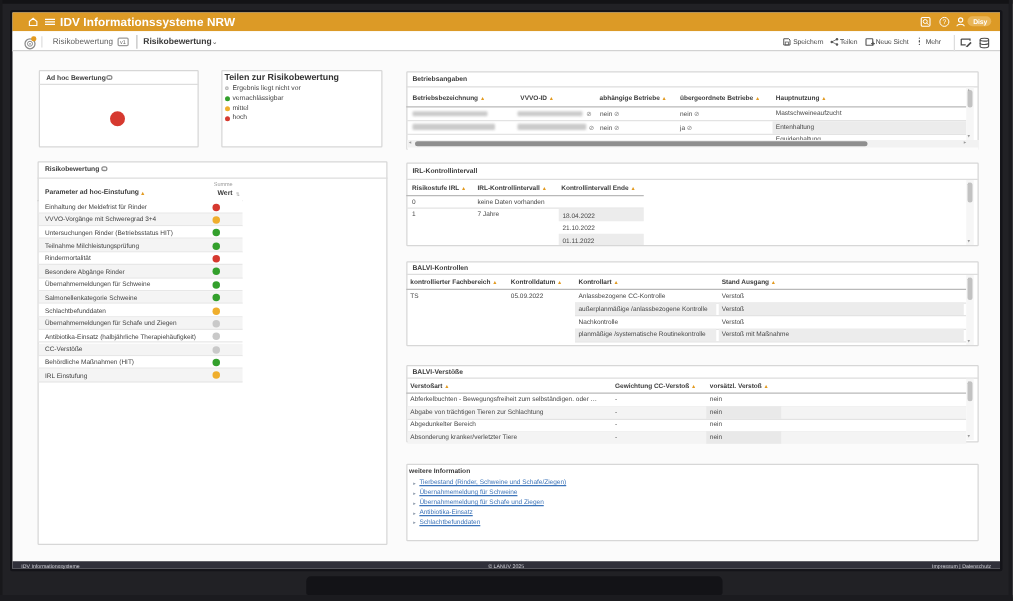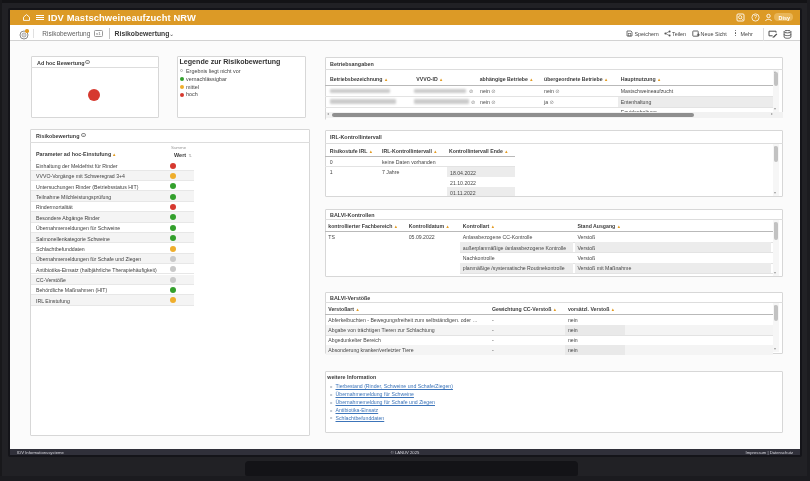--- a/index.html
+++ b/index.html
@@ -22,21 +22,21 @@
 <div class="abs" style="left:0;top:476px;width:810px;height:5px;background:#1b1b1f;"></div>
 <div class="abs" style="left:8px;top:8px;width:794px;height:448.5px;border:2px solid #141419;border-radius:2px;"></div>
 <div class="abs" style="left:10px;top:9.5px;width:790px;height:445px;background:#fbfbfb;"></div>
 <div class="abs" style="left:10px;top:9.5px;width:790px;height:15.7px;background:#dc9a26;"></div>
 <svg class="abs" style="left:22px;top:13px;" width="9" height="9" viewBox="0 0 9 9">
 <path d="M1.5 4.2 L4.5 1.6 L7.5 4.2 L7.5 7.4 L1.5 7.4 Z" fill="none" stroke="#fff" stroke-width="0.9"></path>
   </svg>
 <div class="abs" style="left:36px;top:14.6px;width:8px;height:1.1px;background:#fff;"></div>
 <div class="abs" style="left:36px;top:16.9px;width:8px;height:1.1px;background:#fff;"></div>
 <div class="abs" style="left:36px;top:19.2px;width:8px;height:1.1px;background:#fff;"></div>
-<div class="abs" style="left:48px;top:12.3px;font-size:9.4px;font-weight:600;color:#fff;letter-spacing:.1px;">IDV Mastschweineaufzucht NRW</div>
+<div class="abs" style="left:48px;top:12.3px;font-size:9.4px;font-weight:600;color:#fff;letter-spacing:.1px;">IDV Informationssysteme NRW</div>
 <svg class="abs" style="left:736px;top:13.3px;" width="9" height="9" viewBox="0 0 9 9">
 <rect x="1" y="1" width="7" height="7" rx="1" fill="none" stroke="#fff" stroke-width="0.9"></rect>
 <circle cx="4.2" cy="4.2" r="1.6" fill="none" stroke="#fff" stroke-width="0.8"></circle>
 <path d="M5.4 5.4 L6.8 6.8" stroke="#fff" stroke-width="0.8"></path>
   </svg>
 <svg class="abs" style="left:751px;top:13.3px;" width="9" height="9" viewBox="0 0 9 9">
 <circle cx="4.5" cy="4.5" r="3.6" fill="none" stroke="#fff" stroke-width="0.8"></circle>
 <text x="4.5" y="6.4" font-size="5.4" fill="#fff" text-anchor="middle" font-family="Liberation Sans">?</text>
   </svg>
 <svg class="abs" style="left:764px;top:13.3px;" width="9" height="9" viewBox="0 0 9 9">
@@ -87,21 +87,21 @@
 <ellipse cx="4.5" cy="1.7" rx="3.4" ry="1.2" fill="none" stroke="#4d4d4d" stroke-width="0.9"></ellipse>
 <path d="M1.1 1.7 V7 C1.1 8.7 7.9 8.7 7.9 7 V1.7" fill="none" stroke="#4d4d4d" stroke-width="0.9"></path>
 <path d="M1.1 4.4 C1.1 6 7.9 6 7.9 4.4" fill="none" stroke="#4d4d4d" stroke-width="0.9"></path>
   </svg>
 <div class="panel" style="left:31px;top:56px;width:128px;height:61.5px;"></div>
 <div class="ptitle" style="left:37px;top:59.5px;">Ad hoc Bewertung</div>
 <div class="abs" style="left:85.3px;top:59.8px;width:4.6px;height:4.6px;border:0.6px solid #8a8a8a;border-radius:50%;font-size:3.6px;color:#8a8a8a;text-align:center;line-height:4.4px;">i</div>
 <div class="abs" style="left:31px;top:67.3px;width:128px;height:1px;background:#ddd;"></div>
 <div class="dot" style="left:88px;top:89px;width:12px;height:12px;background:#d6392f;"></div>
 <div class="panel" style="left:176.5px;top:55.7px;width:129.5px;height:62.5px;"></div>
-<div class="abs" style="left:179.5px;top:58.2px;font-size:7.1px;font-weight:bold;color:#333;">Legende zur Risikobewertung</div>
+<div class="abs" style="left:179.5px;top:58.2px;font-size:7.1px;font-weight:bold;color:#333;">Teilen zur Risikobewertung</div>
 <div class="abs" style="left:180px;top:69.0px;width:3.2px;height:3.2px;border:0.8px solid #b5b5b5;border-radius:50%;"></div>
 <div class="abs" style="left:186px;top:67.7px;font-size:5.4px;color:#444;white-space:nowrap;">Ergebnis liegt nicht vor</div>
 <div class="dot" style="left:180px;top:76.9px;width:4.2px;height:4.2px;background:#33a02c;"></div>
 <div class="abs" style="left:186px;top:75.60000000000001px;font-size:5.4px;color:#444;white-space:nowrap;">vernachlässigbar</div>
 <div class="dot" style="left:180px;top:84.80000000000001px;width:4.2px;height:4.2px;background:#efae2c;"></div>
 <div class="abs" style="left:186px;top:83.50000000000001px;font-size:5.4px;color:#444;white-space:nowrap;">mittel</div>
 <div class="dot" style="left:180px;top:92.70000000000002px;width:4.2px;height:4.2px;background:#d6392f;"></div>
 <div class="abs" style="left:186px;top:91.40000000000002px;font-size:5.4px;color:#444;white-space:nowrap;">hoch</div>
 <div class="panel" style="left:30px;top:128.5px;width:280px;height:307.5px;"></div>
 <div class="ptitle" style="left:36px;top:132.6px;">Risikobewertung</div>

